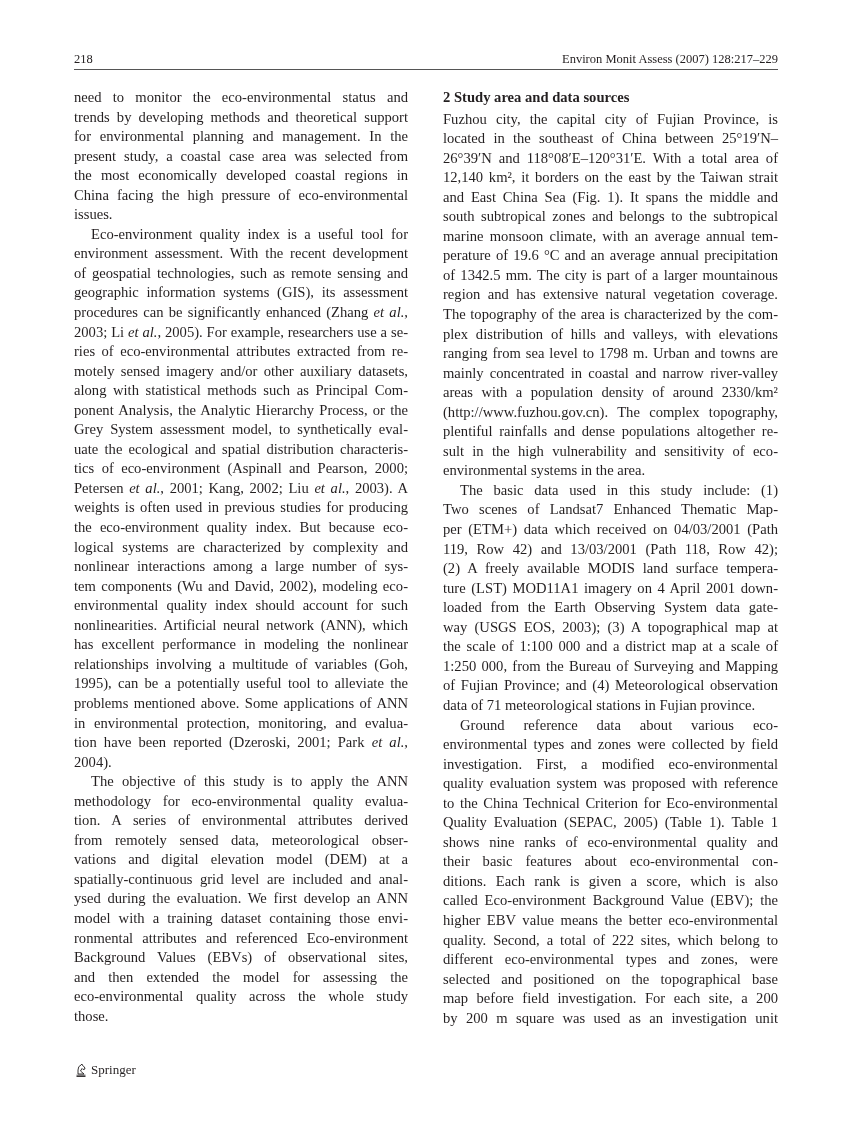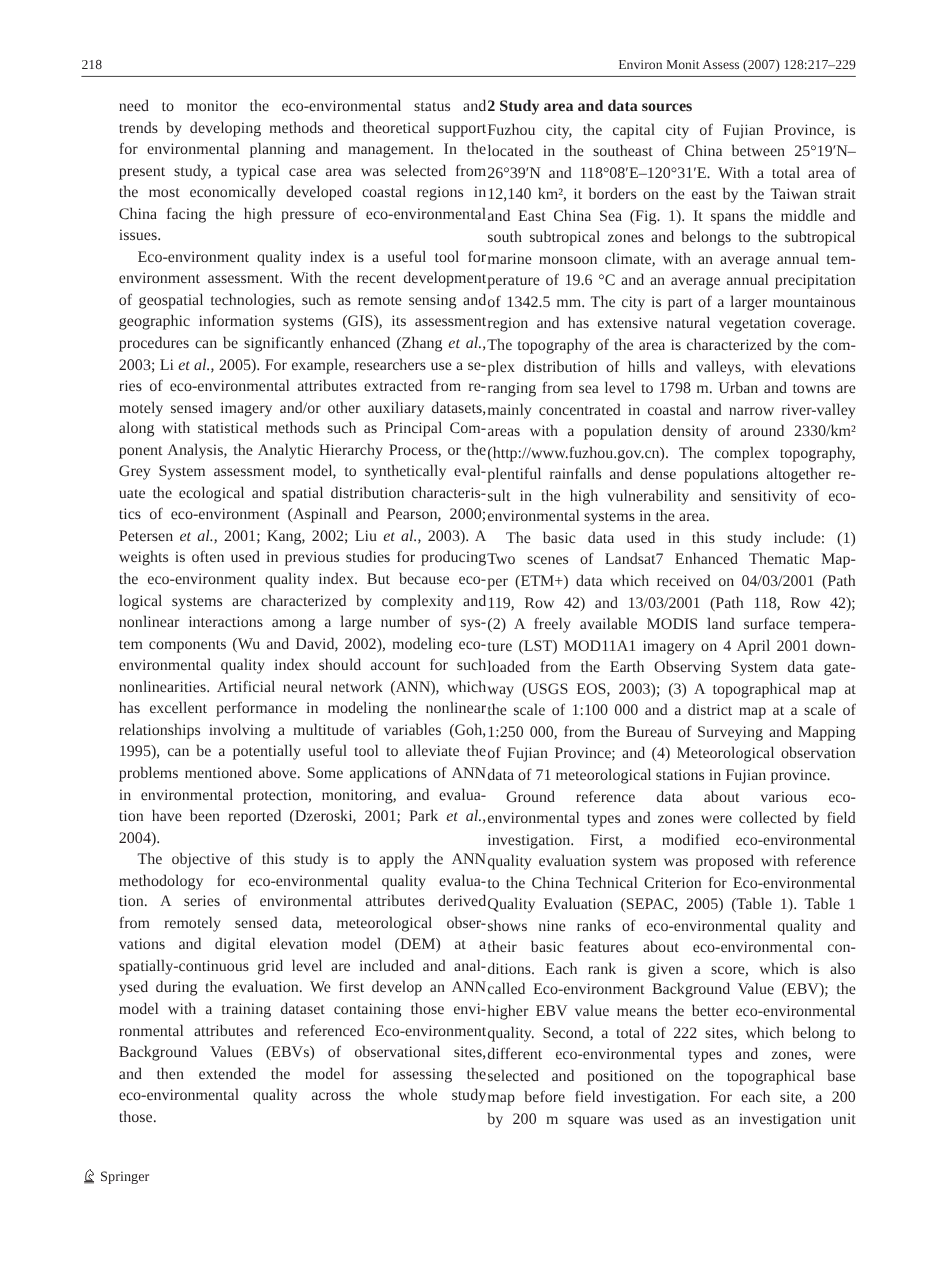--- a/index.html
+++ b/index.html
@@ -2,41 +2,41 @@
 <html><head>
 <meta charset="utf-8">
 <style>
   html, body { margin: 0; padding: 0; background: #ffffff; }
   body { width: 851px; height: 1146px; position: relative; overflow: hidden;
          font-family: "Liberation Serif", "DejaVu Serif", serif; color: #231f20; }
   .page-number { position: absolute; left: 74px; top: 52px; font-size: 12.5px; }
   .running-head { position: absolute; right: 73px; top: 52px; font-size: 12.5px; }
   .header-rule { position: absolute; left: 74px; right: 73px; top: 69px; height: 0; border-top: 1px solid #555; }
   .col { position: absolute; top: 88px; width: 334px; font-size: 14.6px; line-height: 19.55px; }
-  .col-left { left: 74px; margin-left: 34px; }
+  .col-left { left: 74px; }
   .col-right { left: 443px; width: 335px; }
   .ln { display: block; text-align: justify; text-align-last: justify; white-space: nowrap; height: 19.55px; overflow: visible; }
   .ln.last { text-align-last: left; }
   .ln.indent { text-indent: 17px; }
   .section-heading { display: block; font-weight: bold; font-size: 14.6px; height: 19.55px; margin-bottom: 2px; }
-  .footer-logo { position: absolute; left: 74px; top: 1062px; font-size: 13px; display: flex; gap: 3px; }
+  .footer-logo { position: absolute; left: 74px; top: 1062px; font-size: 13px; display: flex; align-items: center; gap: 3px; }
   .springer-icon { width: 14px; height: 14px; display: inline-block; }
 </style>
 </head>
 <body>
 
 <div class="page-number">218</div>
 <div class="running-head">Environ Monit Assess (2007) 128:217–229</div>
 <div class="header-rule"></div>
 
 <div class="col col-left" id="left-col">
     <span class="ln">need to monitor the eco-environmental status and</span>
     <span class="ln">trends by developing methods and theoretical support</span>
     <span class="ln">for environmental planning and management. In the</span>
-    <span class="ln">present study, a typical case area was selected from</span>
+    <span class="ln">present study, a coastal case area was selected from</span>
     <span class="ln">the most economically developed coastal regions in</span>
     <span class="ln">China facing the high pressure of eco-environmental</span>
     <span class="ln last">issues.</span>
     <span class="ln indent">Eco-environment quality index is a useful tool for</span>
     <span class="ln">environment assessment. With the recent development</span>
     <span class="ln">of geospatial technologies, such as remote sensing and</span>
     <span class="ln">geographic information systems (GIS), its assessment</span>
     <span class="ln">procedures can be significantly enhanced (Zhang <i>et al.</i>,</span>
     <span class="ln">2003; Li <i>et al.</i>, 2005). For example, researchers use a se-</span>
     <span class="ln">ries of eco-environmental attributes extracted from re-</span>

